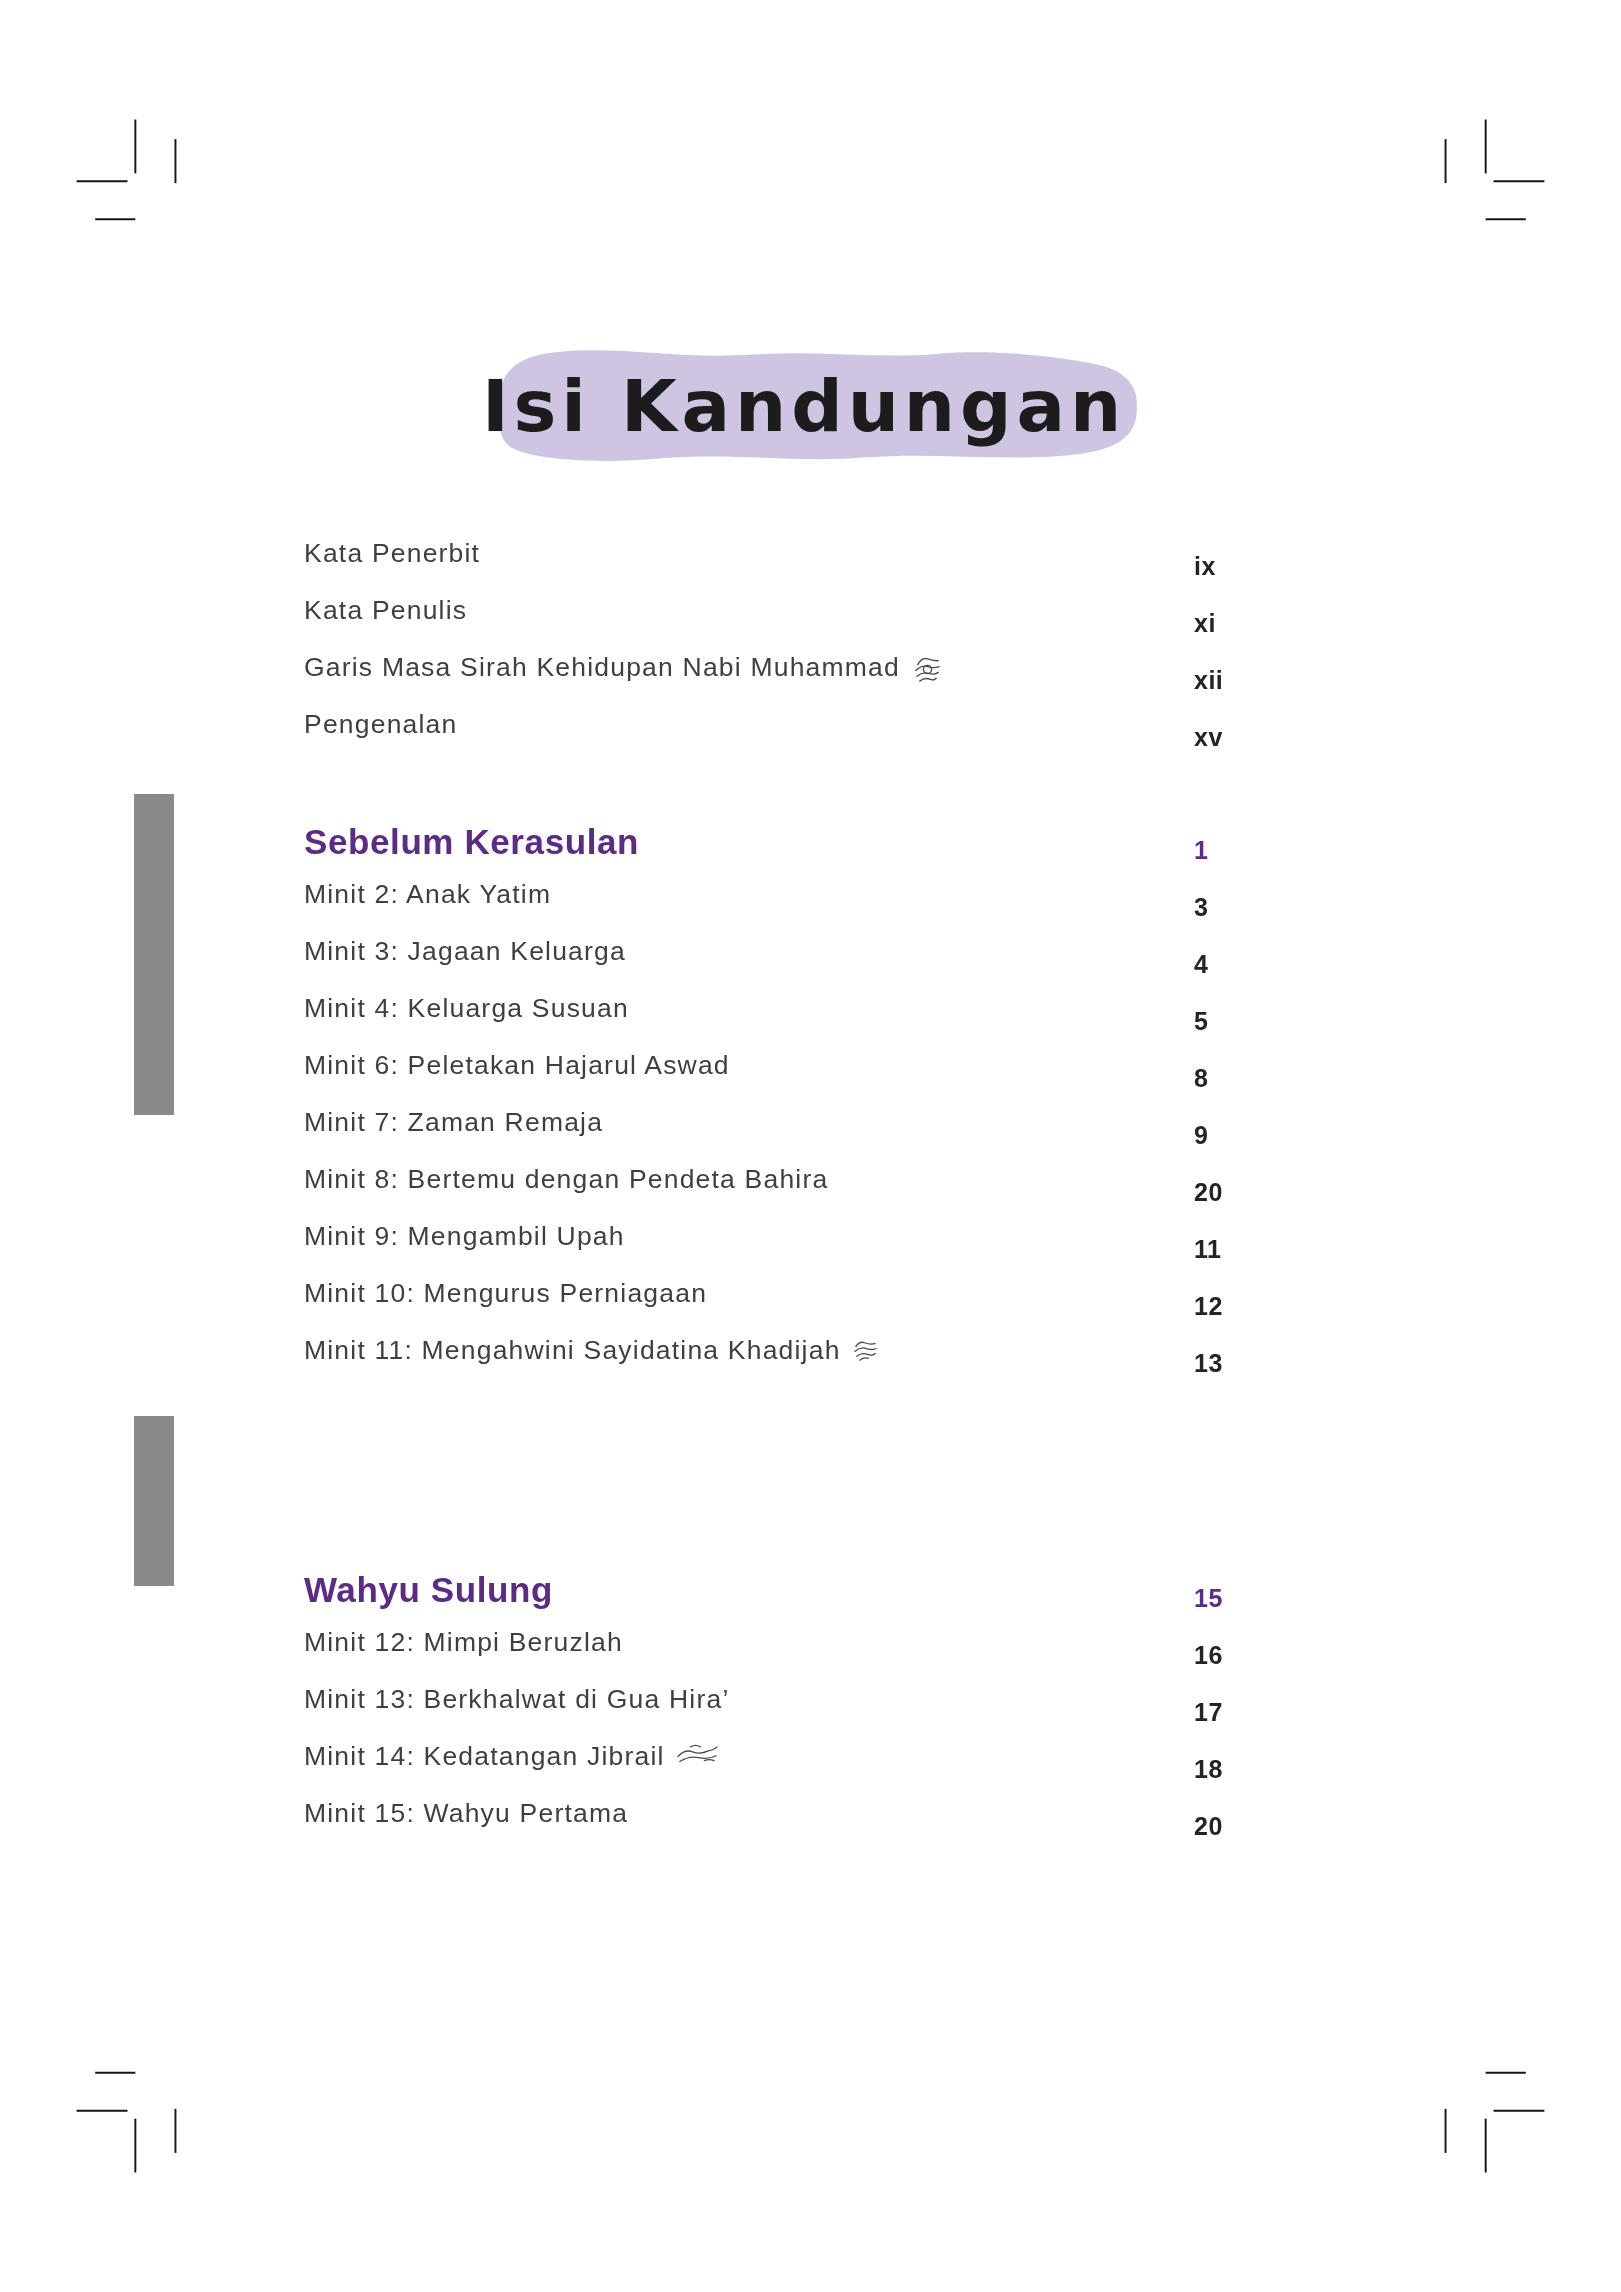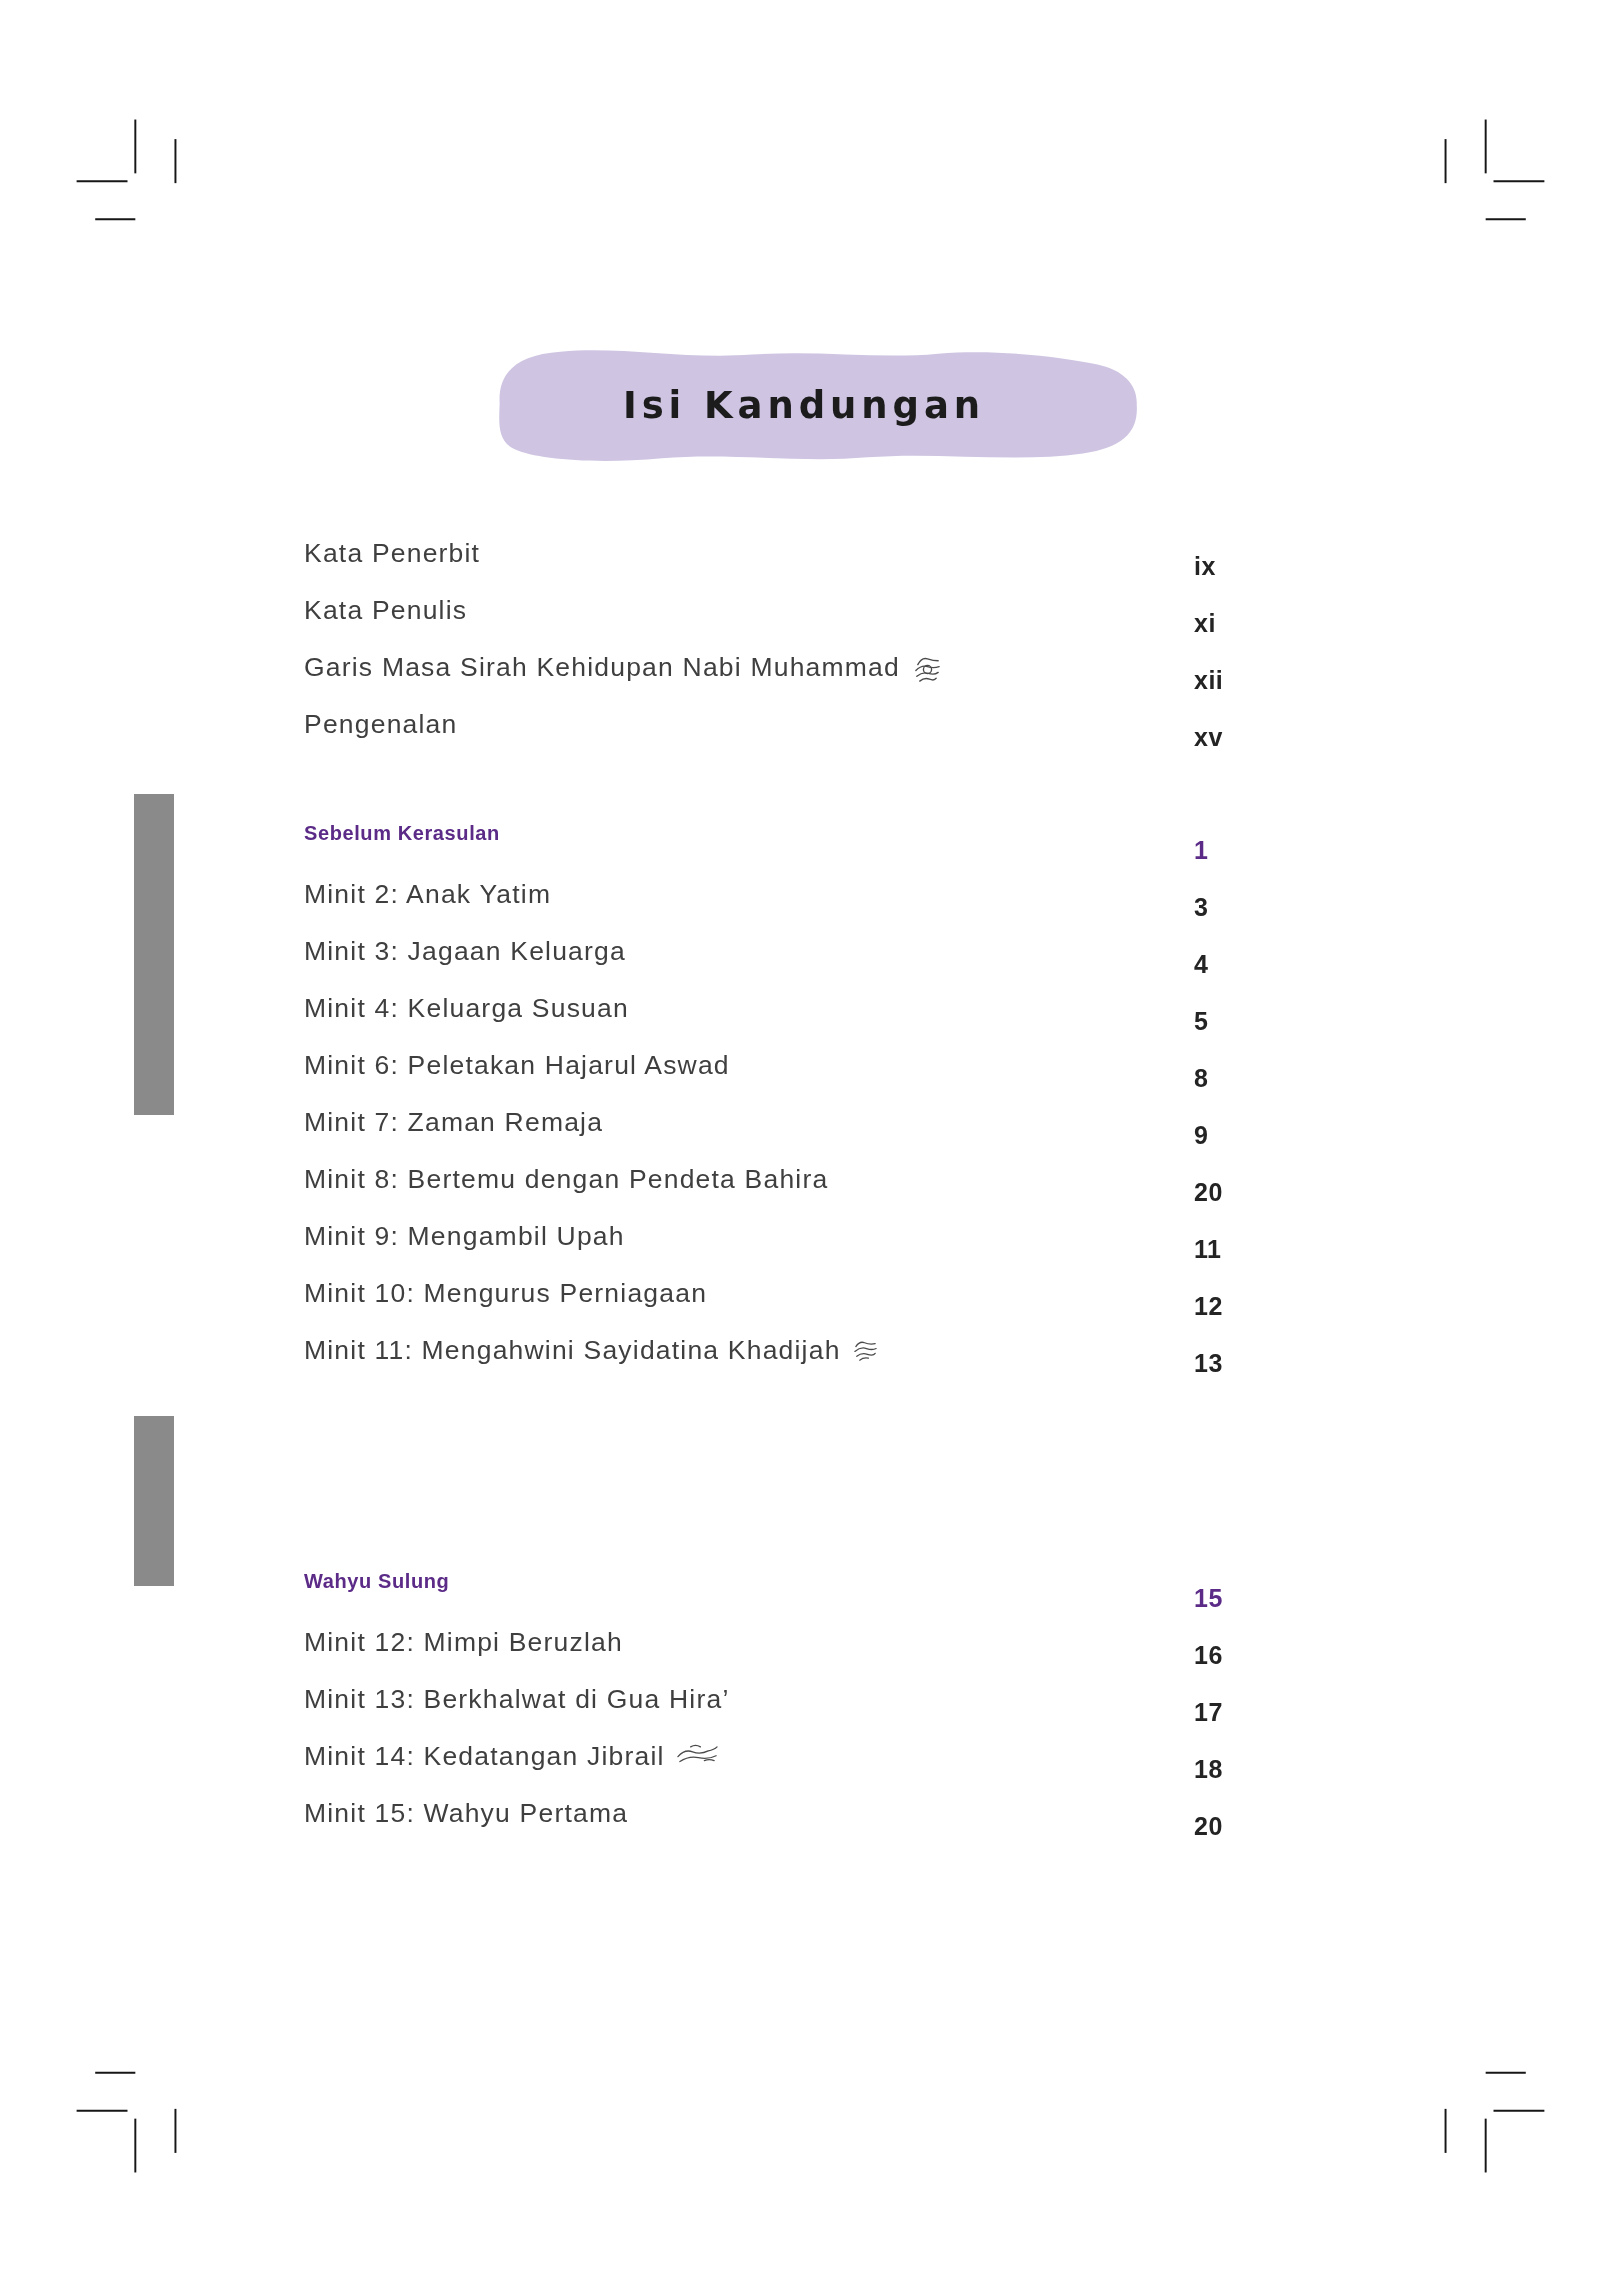--- a/index.html
+++ b/index.html
@@ -20,39 +20,39 @@
   
   .thumb-tab{position:absolute;left:134px;width:40px;background:var(--tab_gray,#8a8a8a);}
   .tab-1{top:794px;height:321px;}
   .tab-2{top:1416px;height:170px;}
   
   .title-blob{position:absolute;left:464px;top:337px;width:680px;height:137px;}
   .title-blob svg{position:absolute;left:0;top:0;width:680px;height:137px;}
   .title-text{
     position:absolute;left:0;top:0;width:680px;height:137px;
     display:flex;align-items:center;justify-content:center;
-    font-size:37px;font-weight:700;color:#1c1c1c;letter-spacing:4.9px;
+    font-size:72px;font-weight:700;color:#1c1c1c;letter-spacing:4.9px;
     font-family:"DejaVu Sans","Liberation Sans",sans-serif;
   }
   
   .toc-group{position:absolute;left:304px;width:970px;}
   .g-front{top:538px;}
   .g-sec0{top:822px;}
   .g-sec1{top:1570px;}
   .row{position:relative;height:57px;display:flex;align-items:flex-start;}
   .lbl{
     font-size:26.5px;color:#3f3f3f;letter-spacing:1.2px;
     white-space:nowrap;display:inline-flex;align-items:center;
   }
   .num{
     position:absolute;left:890px;top:0;height:57px;
     display:flex;align-items:center;
     font-size:25px;font-weight:700;color:#242424;letter-spacing:0.5px;
   }
-  .row.heading .lbl{font-weight:700;color:var(--accent,#5b2b87);letter-spacing:0.6px;font-size:20px;}
+  .row.heading .lbl{font-weight:700;color:var(--accent,#5b2b87);letter-spacing:0.6px;font-size:35px;}
   .row.heading .num{color:var(--accent,#5b2b87);}
   .honorific{margin-left:10.8px;display:inline-flex;align-items:center;}
   .honorific svg{display:block;}
 </style>
 </head>
 <body>
 
 <div class="sheet">
 
   <div class="cropmark cm-tl">

